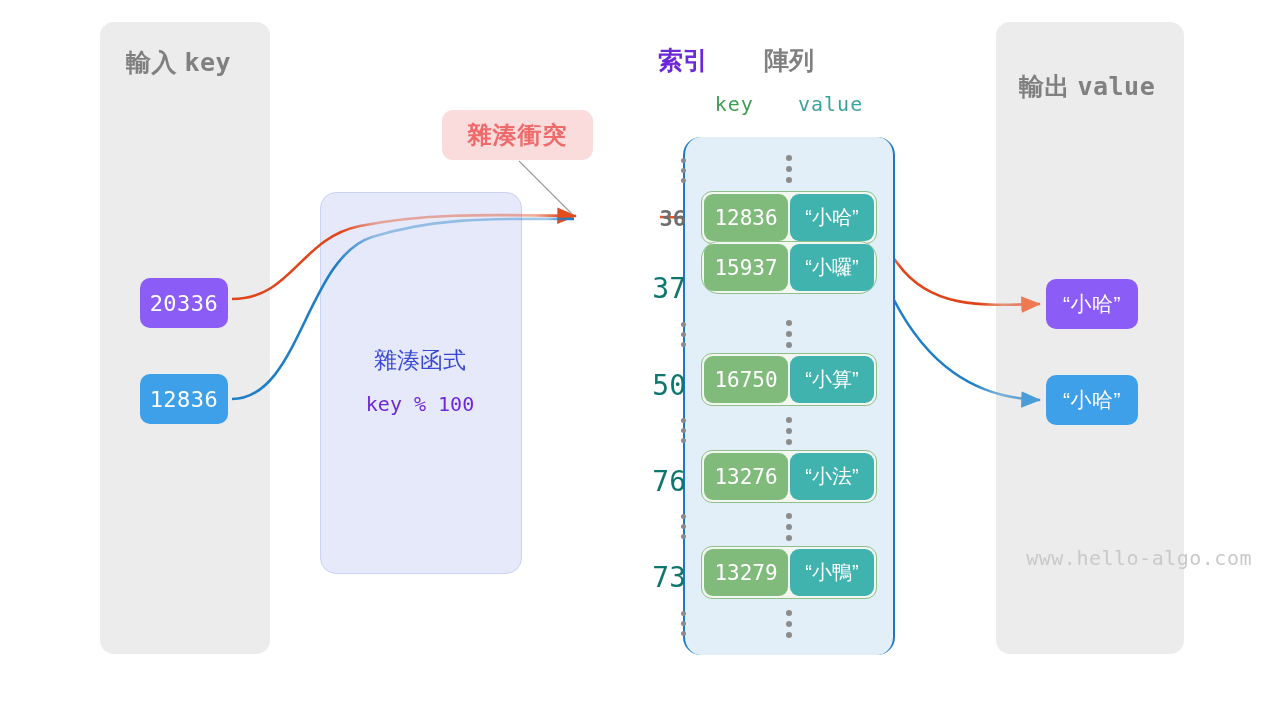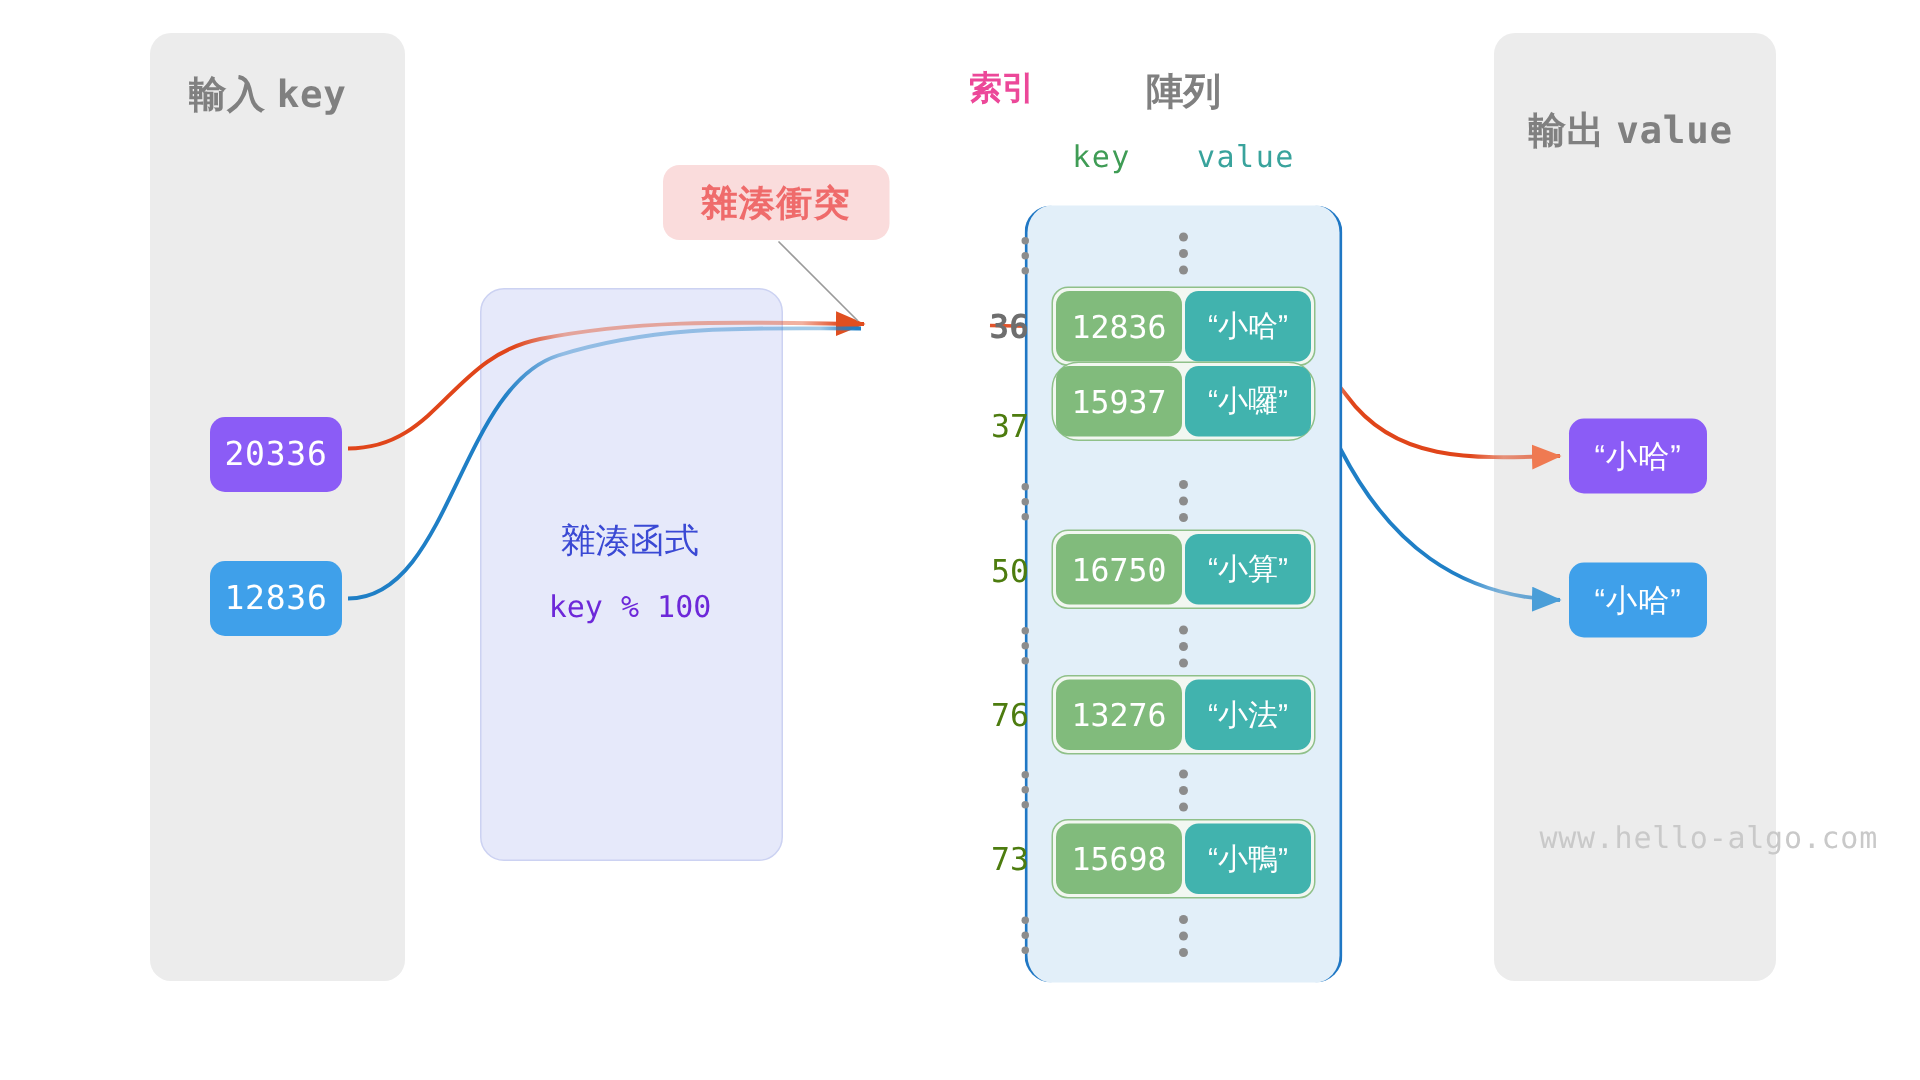--- a/index.html
+++ b/index.html
@@ -47,22 +47,22 @@
   .chip.blue{background:#3fa0ea;}
 
   
   #collision-badge{
     position:absolute;left:442px;top:110px;width:151px;height:50px;
     background:#fadcdc;border-radius:11px;
     display:flex;align-items:center;justify-content:center;
     color:#ef6b6b;font-size:24px;font-weight:bold;letter-spacing:1px;
   }
   .idx{
-    position:absolute;width:120px;text-align:right;color:#4d7c0f;
-    font-size:21px;font-family:"DejaVu Sans Mono","Liberation Mono",monospace;
+    position:absolute;width:120px;text-align:right;color:#0f766e;
+    font-size:28px;font-family:"DejaVu Sans Mono","Liberation Mono",monospace;
   }
   .idx.bold{font-weight:bold;color:#6e6e6e;font-size:22px;}
   .dots-v{
     position:absolute;width:120px;display:flex;flex-direction:column;
     align-items:flex-end;gap:5px;
   }
   .dots-v i{display:block;width:5px;height:5px;border-radius:50%;background:#8c8c8c;}
 
   
   #array-box{
@@ -91,22 +91,22 @@
   .pair .k{
     flex:0 0 84px;background:#81bb7c;
     font-family:"DejaVu Sans Mono","Liberation Mono",monospace;font-size:21px;
   }
   .pair .v{
     flex:1 1 auto;background:#41b3ae;font-size:20px;
     font-family:"Liberation Sans","DejaVu Sans",sans-serif;
   }
 
   
-  #hdr-index{position:absolute;left:570px;top:44px;width:120px;text-align:right;
-             color:#ec4899;font-size:22px;font-weight:bold;}
+  #hdr-index{position:absolute;left:588px;top:44px;width:120px;text-align:right;
+             color:#6d28d9;font-size:25px;font-weight:bold;}
   #hdr-array{position:absolute;left:683px;top:44px;width:212px;text-align:center;
              color:#808080;font-size:25px;font-weight:bold;}
   #hdr-kv{position:absolute;left:683px;top:92px;width:212px;text-align:center;
           font-size:20px;font-family:"DejaVu Sans Mono","Liberation Mono",monospace;
           letter-spacing:1px;}
   #hdr-kv .k{color:#3f9c55;}
   #hdr-kv .v{color:#39a39c;}
 
   
   #watermark{
@@ -282,21 +282,21 @@
     <div class="v">“小法”</div>
   </div>
 
   <div class="arr-dots" style="top:513px;">
     <i></i>
       <i></i>
       <i></i>
   </div>
 
   <div class="pair" style="top:546px;">
-    <div class="k">15698</div>
+    <div class="k">13279</div>
     <div class="v">“小鴨”</div>
   </div>
 
   <div class="arr-dots" style="top:610px;">
     <i></i>
       <i></i>
       <i></i>
   </div>
 
   <div id="watermark">www.hello-algo.com</div>

